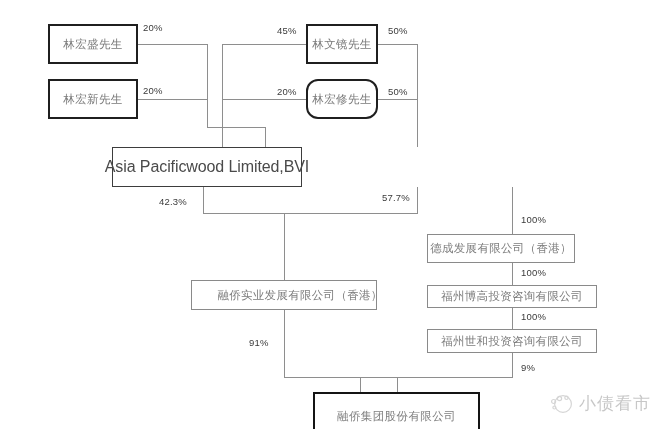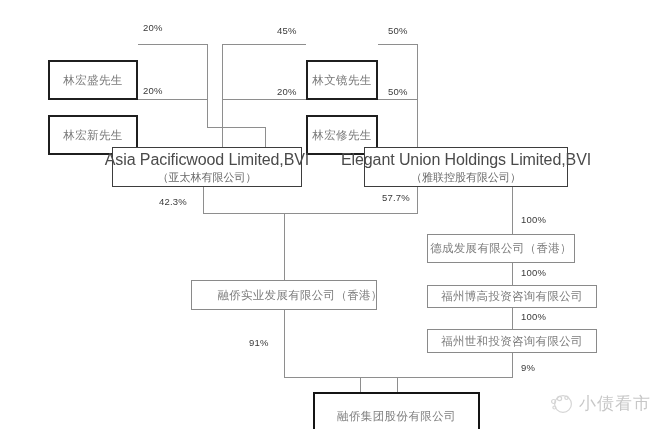--- a/index.html
+++ b/index.html
@@ -31,21 +31,20 @@
     text-align: center;
     color: #6e6e6e;
     line-height: 1.25;
     z-index: 3;
   }
   .node.person {
     border: 2px solid #1f1f1f;
     color: #7a7a7a;
     font-size: 11.5px;
     letter-spacing: 0.4px;
-    margin-top: 36px;
   }
   .node.bvi {
     border: 1px solid #3d3d3d;
     color: #5d5d5d;
     font-size: 11px;
     padding: 2px 4px;
   }
   .node.bvi .line-en {
     font-family: "Liberation Sans", "DejaVu Sans", sans-serif;
     font-size: 16px;
@@ -164,33 +163,28 @@
   </div>
 
   <div class="node person" style="left:48px; top:79px; width:90px; height:40px;">
     <span>林宏新先生</span>
   </div>
 
   <div class="node person" style="left:306px; top:24px; width:72px; height:40px;">
     <span>林文镜先生</span>
   </div>
 
-  <div class="node person" style="left:306px; top:79px; width:72px; height:40px;">
+  <div class="node person" style="left:306px; top:79px; width:72px; height:40px;border-radius:12px;">
     <span>林宏修先生</span>
   </div>
 
   <div class="node bvi" style="left:112px; top:147px; width:190px; height:40px;">
     <span class="line-en">Asia Pacificwood Limited,BVI</span>
-    <span class="line-cn">（亚太林有限公司）</span>
-  </div>
-
-  <div class="node bvi" style="left:364px; top:147px; width:204px; height:40px;">
-    <span class="line-en">Elegant Union Holdings Limited,BVI</span>
-    <span class="line-cn">（雅联控股有限公司）</span>
-  </div>
+  </div>
+
 
   <div class="node corp" style="left:191px; top:280px; width:186px; height:30px;padding-left:32px;">
     <span>融侨实业发展有限公司（香港）</span>
   </div>
 
   <div class="node corp" style="left:427px; top:234px; width:148px; height:29px;">
     <span>德成发展有限公司（香港）</span>
   </div>
 
   <div class="node corp" style="left:427px; top:285px; width:170px; height:23px;">

